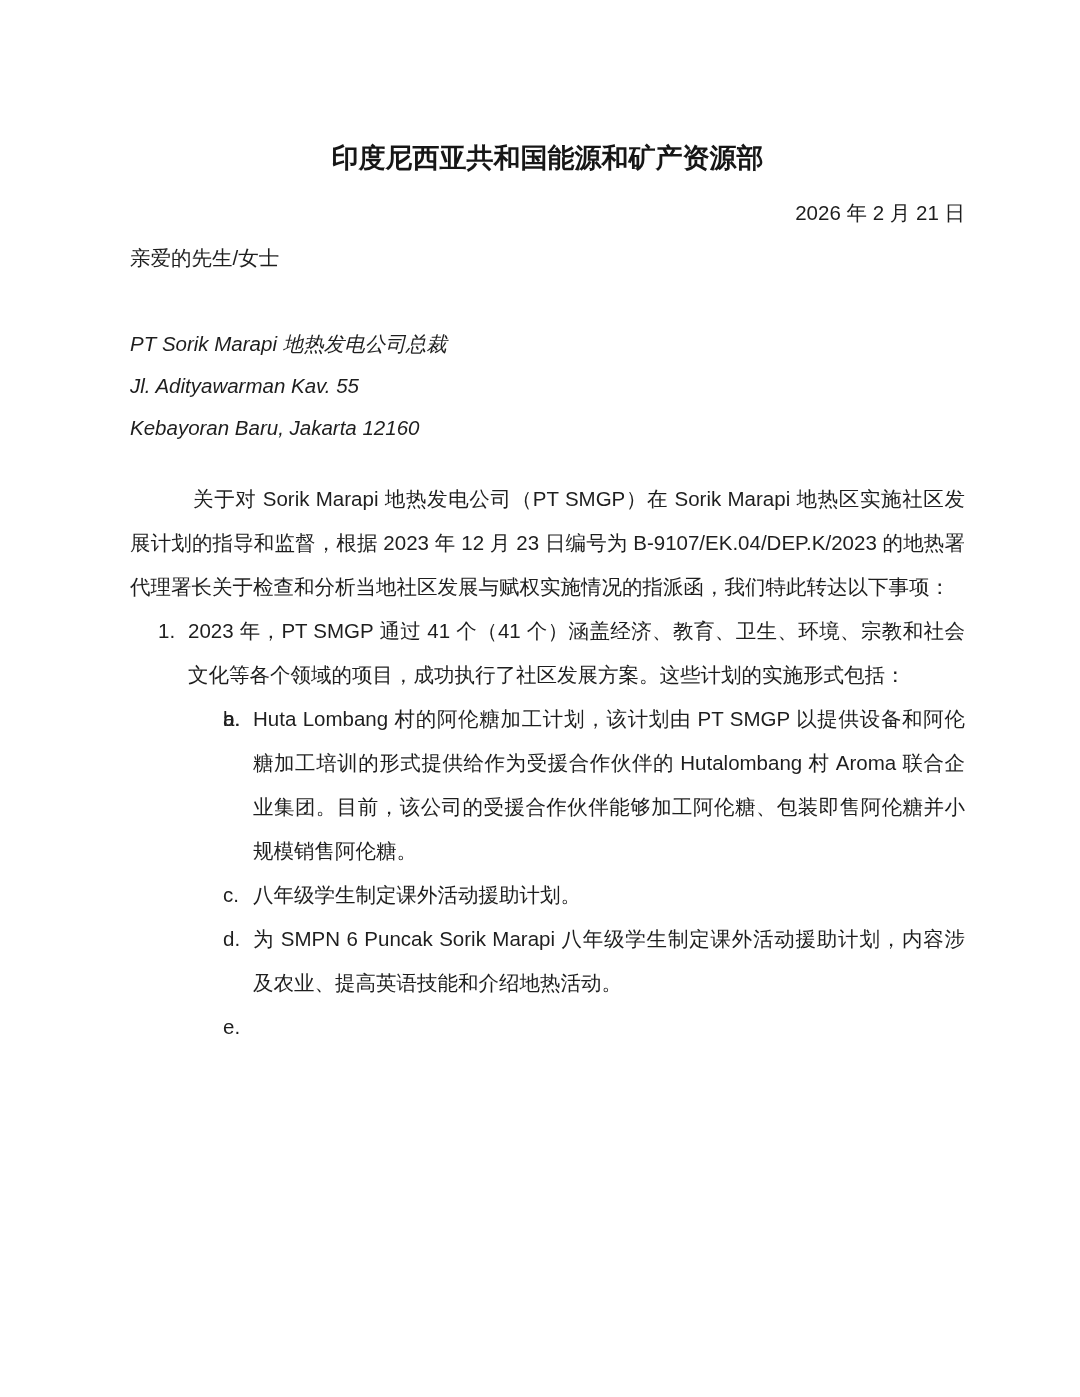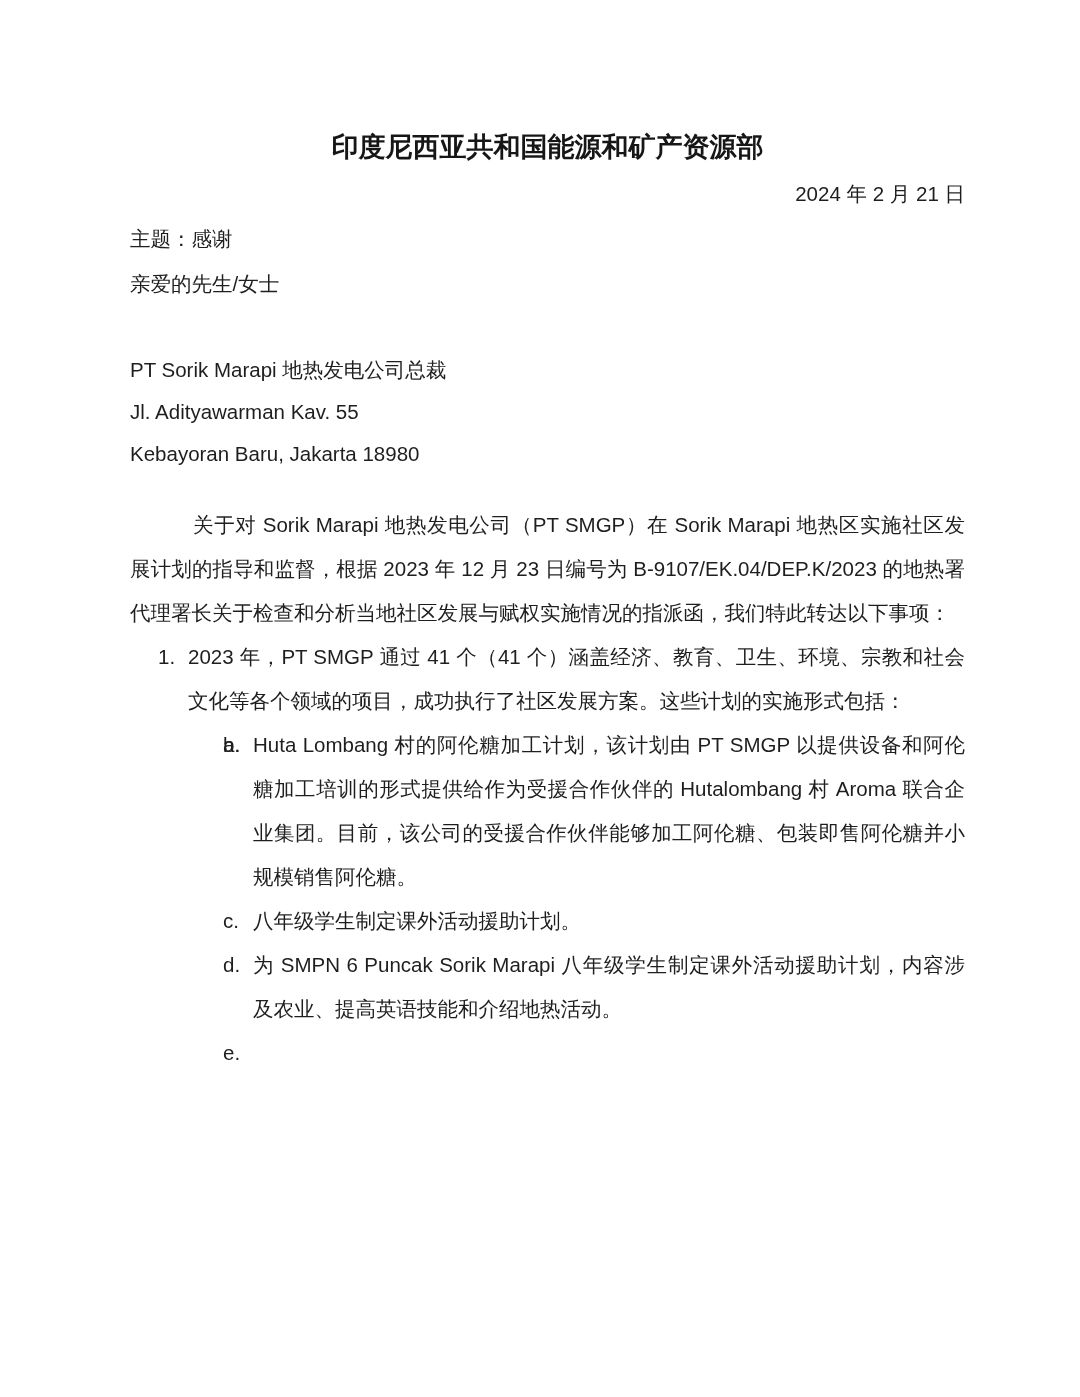--- a/index.html
+++ b/index.html
@@ -13,38 +13,39 @@
     height: 1397px;
     box-sizing: border-box;
     background: #ffffff;
     color: #1e1e1e;
     font-family: "Liberation Sans", "DejaVu Sans", sans-serif;
     font-size: 20.5px;
     padding: 126px 115px 0 130px;
     overflow: hidden;
   }
   .doc-title {
-    margin: 1px;
+    margin: 12px;
     font-size: 27px;
     font-weight: 700;
     text-align: center;
     line-height: 40px;
     color: #161616;
   }
   .date-line {
     text-align: right;
     line-height: 45px;
     margin-top: 4px;
   }
   .subject-line,
   .salutation {
     line-height: 45px;
   }
   .recipient {
     margin-top: 43px;
+    font-style: italic;
   }
   .recipient-line {
     line-height: 42px;
   }
   .intro {
     margin: 28px 0 0 0;
     text-indent: 63px;
     text-align: justify;
     text-justify: inter-ideograph;
     line-height: 44px;
@@ -74,30 +75,29 @@
     top: 0;
   }
 </style>
 </head>
 <body>
 
 <div class="page">
 
   <h1 class="doc-title">印度尼西亚共和国能源和矿产资源部</h1>
 
-  <div class="date-line">2024 年 2 月 21 日</div>
+  <div class="date-line">2026 年 2 月 21 日</div>
 
-  <div class="subject-line"><span>主题：</span><span>感谢</span></div>
 
   <div class="salutation">亲爱的先生/女士</div>
 
   <div class="recipient">
     <div class="recipient-line">PT Sorik Marapi 地热发电公司总裁</div>
     <div class="recipient-line">Jl. Adityawarman Kav. 55</div>
-    <div class="recipient-line">Kebayoran Baru, Jakarta 18980</div>
+    <div class="recipient-line">Kebayoran Baru, Jakarta 12160</div>
   </div>
 
   <p class="intro">关于对 Sorik Marapi 地热发电公司（PT SMGP）在 Sorik Marapi 地热区实施社区发展计划的指导和监督，根据 2023 年 12 月 23 日编号为 B-9107/EK.04/DEP.K/2023 的地热署代理署长关于检查和分析当地社区发展与赋权实施情况的指派函，我们特此转达以下事项：</p>
 
   <div class="list">
 
     <div class="li1">
       <span class="marker1">1.</span>
       <div class="li-text">2023 年，PT SMGP 通过 41 个（41 个）涵盖经济、教育、卫生、环境、宗教和社会文化等各个领域的项目，成功执行了社区发展方案。这些计划的实施形式包括：</div>
     </div>

